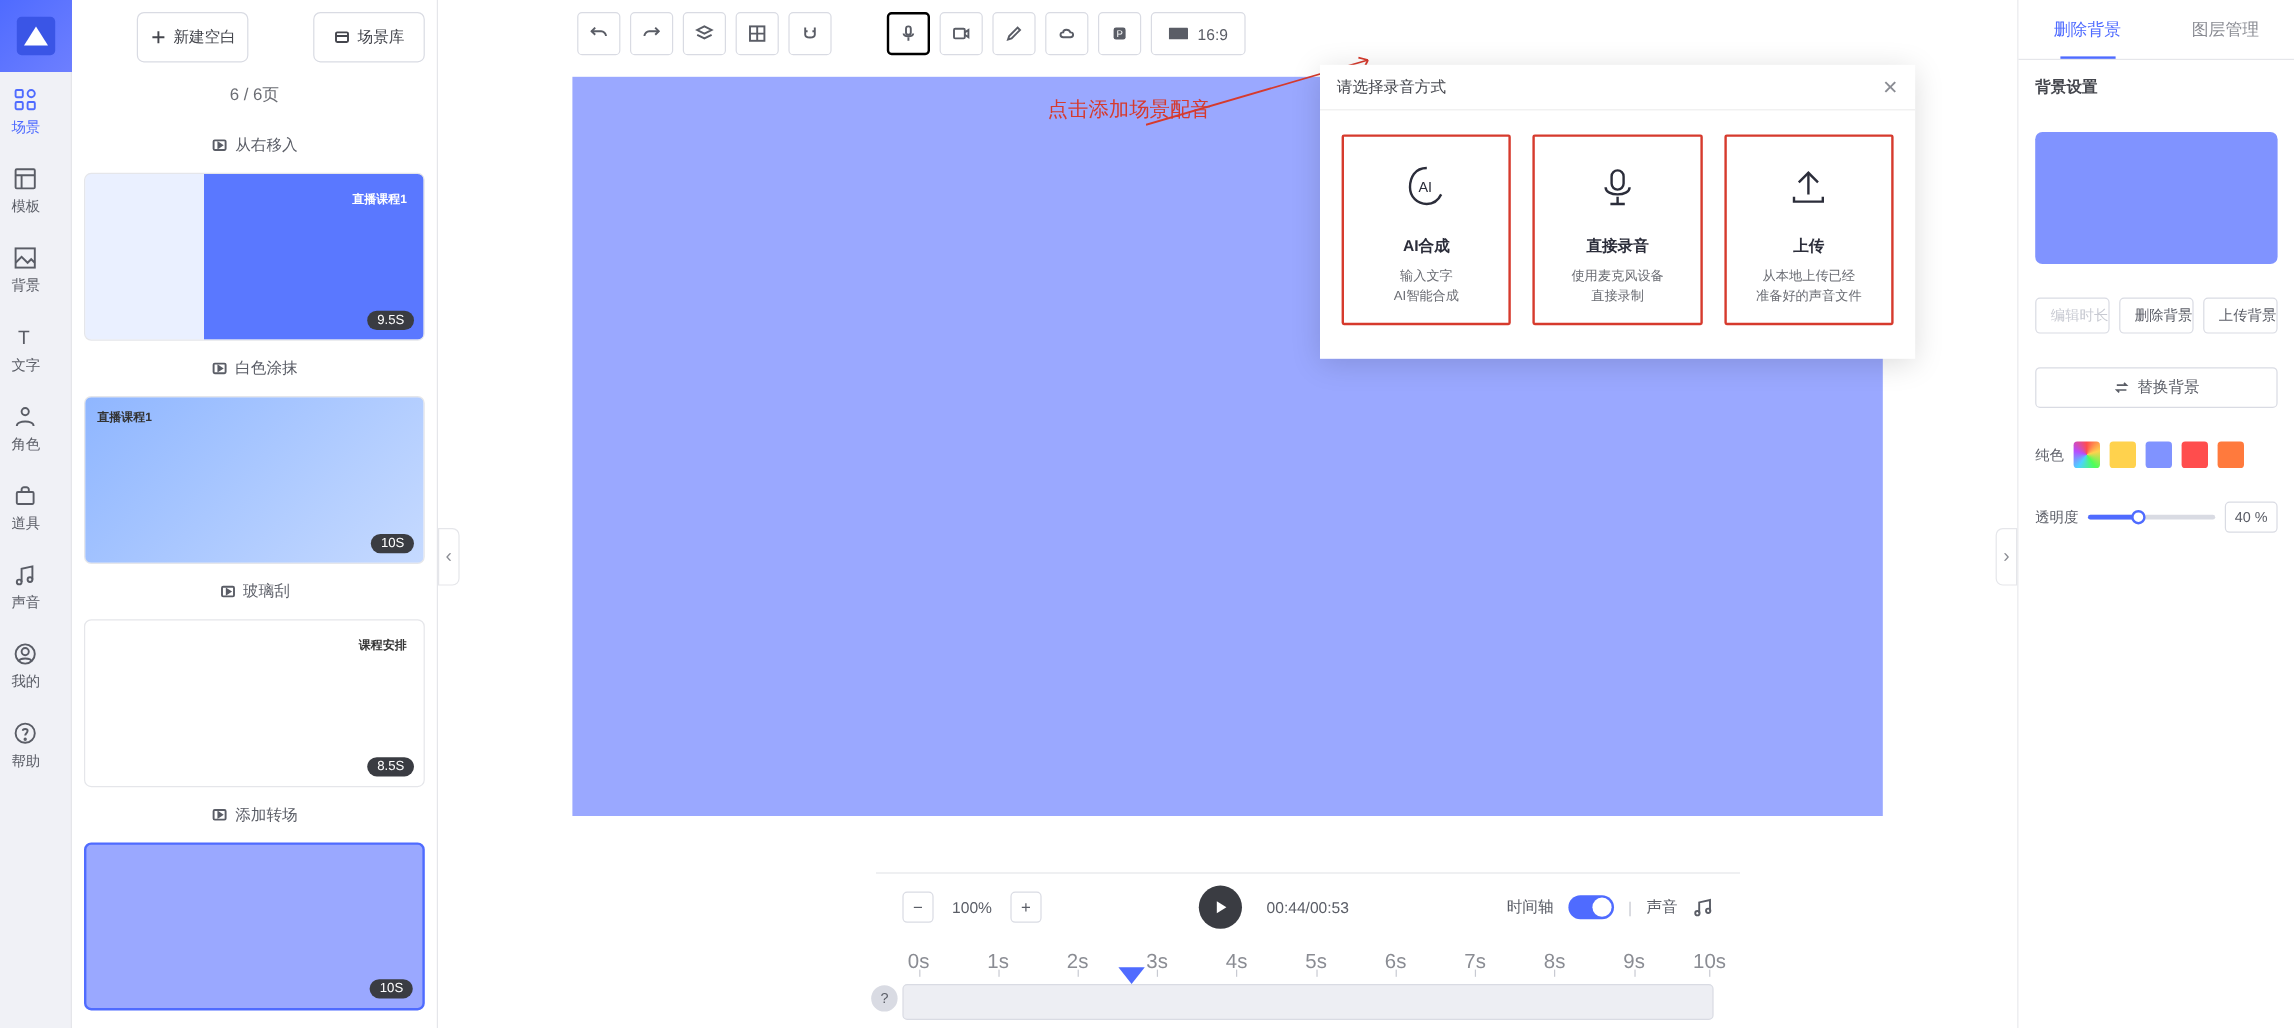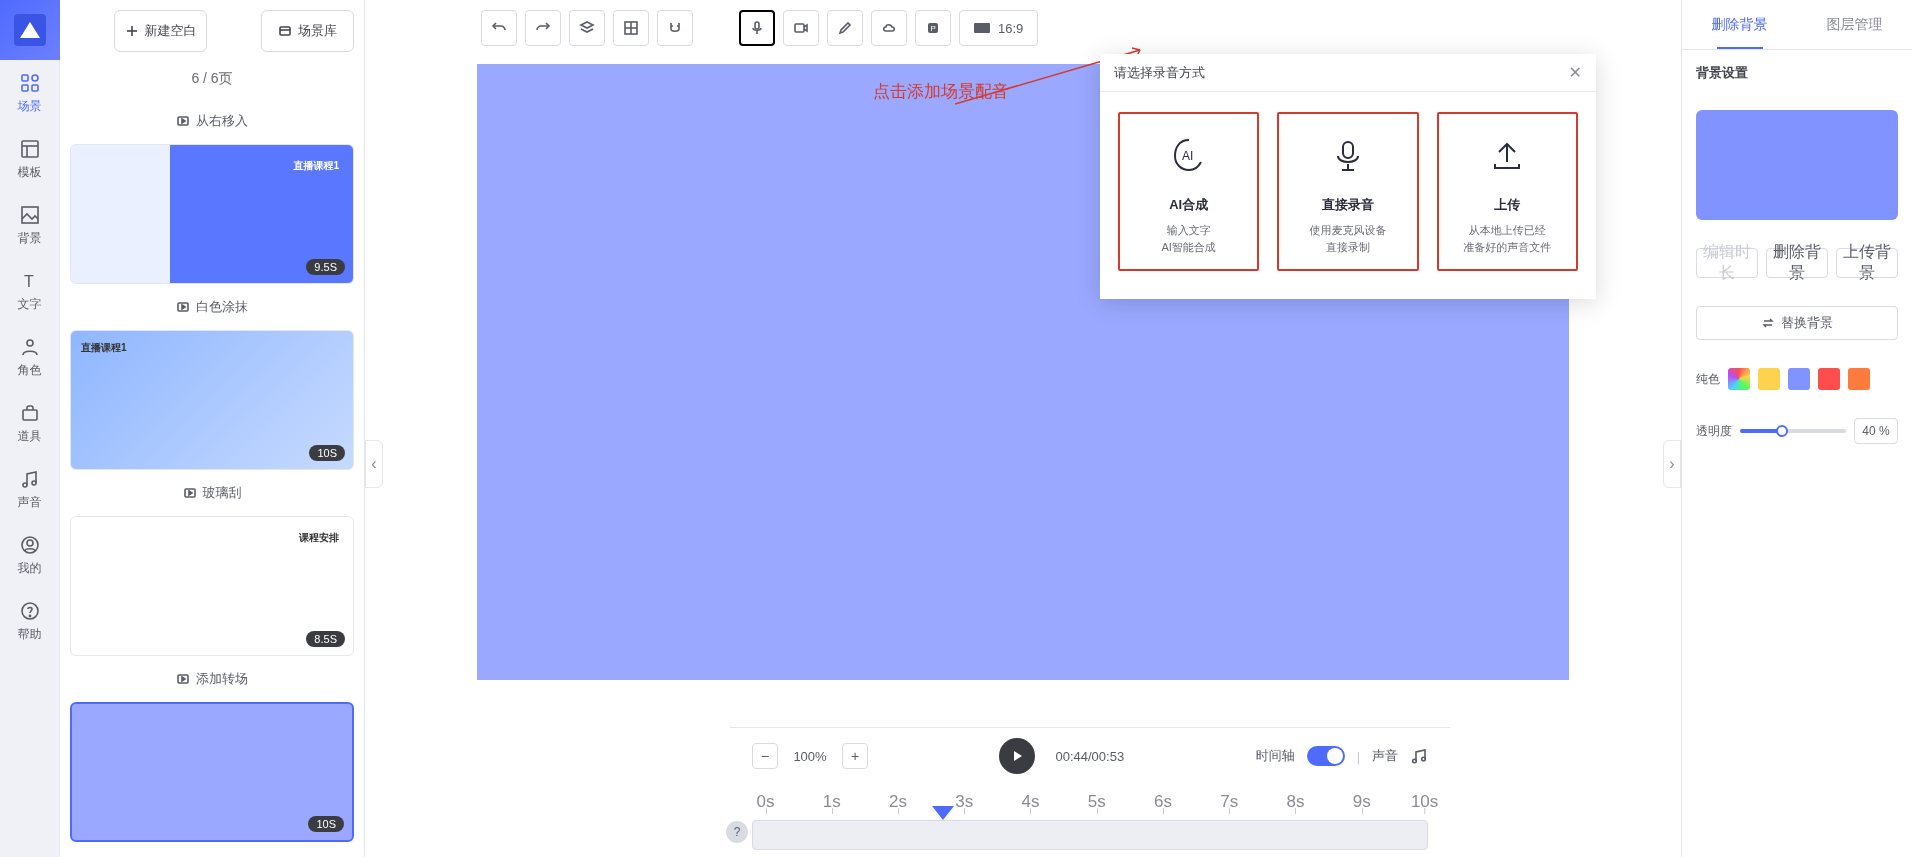--- a/index.html
+++ b/index.html
@@ -2,21 +2,21 @@
 <html><head>
 <meta charset="utf-8">
 <style>
 * { box-sizing: border-box; margin: 0; padding: 0; font-family: -apple-system, "PingFang SC", "Microsoft YaHei", sans-serif; }
 body { width: 1912px; height: 857px; background: #f5f6fa; overflow: hidden; display: flex; }
 
 
 .nav-rail { width: 60px; background: #f0f1f6; display: flex; flex-direction: column; align-items: center; border-right: 1px solid #e5e6ea; }
 .nav-logo { width: 60px; height: 60px; background: linear-gradient(135deg,#4f6bff,#6d7fff); display:flex; align-items:center; justify-content:center; }
 .nav-logo svg { width: 40px; height: 40px; }
-.nav-item { width: 40px; height: 66px; display: flex; flex-direction: column; align-items: center; justify-content: center; gap: 4px; cursor: pointer; color: #5a5d66; }
+.nav-item { width: 40px; height: 66px; display: flex; flex-direction: column; align-items: flex-start; justify-content: center; gap: 4px; cursor: pointer; color: #5a5d66; }
 .nav-item.active { color: #4f6bff; }
 .nav-item .ic { width: 22px; height: 22px; display:flex; align-items:center; justify-content:center; }
 .nav-item .lbl { font-size: 12px; }
 
 
 .scene-panel { width: 305px; background: #fff; border-right: 1px solid #e5e6ea; display: flex; flex-direction: column; padding: 10px 10px 10px 10px; gap: 8px; overflow-y: auto; }
 .scene-top-btns { display: flex; gap: 10px; }
 .btn-outline { flex: 1; height: 42px; border: 1px solid #d9dbe3; border-radius: 6px; background: #fff; display:flex; align-items:center; justify-content:center; gap:6px; font-size:13px; color:#44464d; cursor:pointer;margin-left:44px; }
 .page-indicator { text-align: center; font-size: 14px; color: #6a6c73; padding: 10px 0; }
 .scene-trans-label { display:flex; align-items:center; justify-content:center; gap:6px; font-size:13px; color:#5a5d66; padding: 6px 0; }
@@ -75,21 +75,21 @@
 
 .props { width:231px; background:#fff; border-left:1px solid #e5e6ea; display:flex; flex-direction:column; }
 .props-tabs { display:flex; height:50px; border-bottom:1px solid #e5e6ea; }
 .ptab { flex:1; display:flex; align-items:center; justify-content:center; font-size:14px; color:#8a8c93; cursor:pointer; position:relative; }
 .ptab.active { color:#4f6bff; }
 .ptab.active::after { content:""; position:absolute; bottom:0; left:30%; right:30%; height:2px; background:#4f6bff; }
 .props-body { padding:14px; display:flex; flex-direction:column; gap:28px; }
 .sec-title { font-size:13px; font-weight:600; color:#44464d; }
 .bg-preview { height:110px; background:#8093ff; border-radius:6px; }
 .btn-row { display:flex; gap:8px; }
-.small-btn { flex:1; height:30px; border:1px solid #d9dbe3; border-radius:4px; background:#fff; font-size:16px; color:#5a5d66; cursor:pointer; display:flex; align-items:center; justify-content:flex-end; }
+.small-btn { flex:1; height:30px; border:1px solid #d9dbe3; border-radius:4px; background:#fff; font-size:12px; color:#5a5d66; cursor:pointer; display:flex; align-items:center; justify-content:flex-end; }
 .small-btn.disabled { color:#c8cad2; }
 .replace-btn { width:100%; height:34px; border:1px solid #d9dbe3; border-radius:4px; background:#fff; font-size:13px; color:#5a5d66; cursor:pointer; display:flex; align-items:center; justify-content:center; gap:6px; }
 .color-row { display:flex; align-items:center; gap:8px; }
 .color-lbl { font-size:12px; color:#5a5d66; }
 .swatch { width:22px; height:22px; border-radius:3px; cursor:pointer; }
 .sw-multi { background: conic-gradient(#ff4d4d,#ffd24d,#4dff5a,#4dd2ff,#b64dff,#ff4d4d); }
 .opacity-row { display:flex; align-items:center; gap:8px; }
 .slider { flex:1; height:4px; background:#d9dbe3; border-radius:2px; position:relative; cursor:pointer; }
 .slider-fill { position:absolute; left:0; top:0; height:100%; width:40%; background:#4f6bff; border-radius:2px; }
 .slider-knob { position:absolute; left:40%; top:-4px; width:12px; height:12px; background:#fff; border:2px solid #4f6bff; border-radius:50%; transform:translateX(-50%); }

